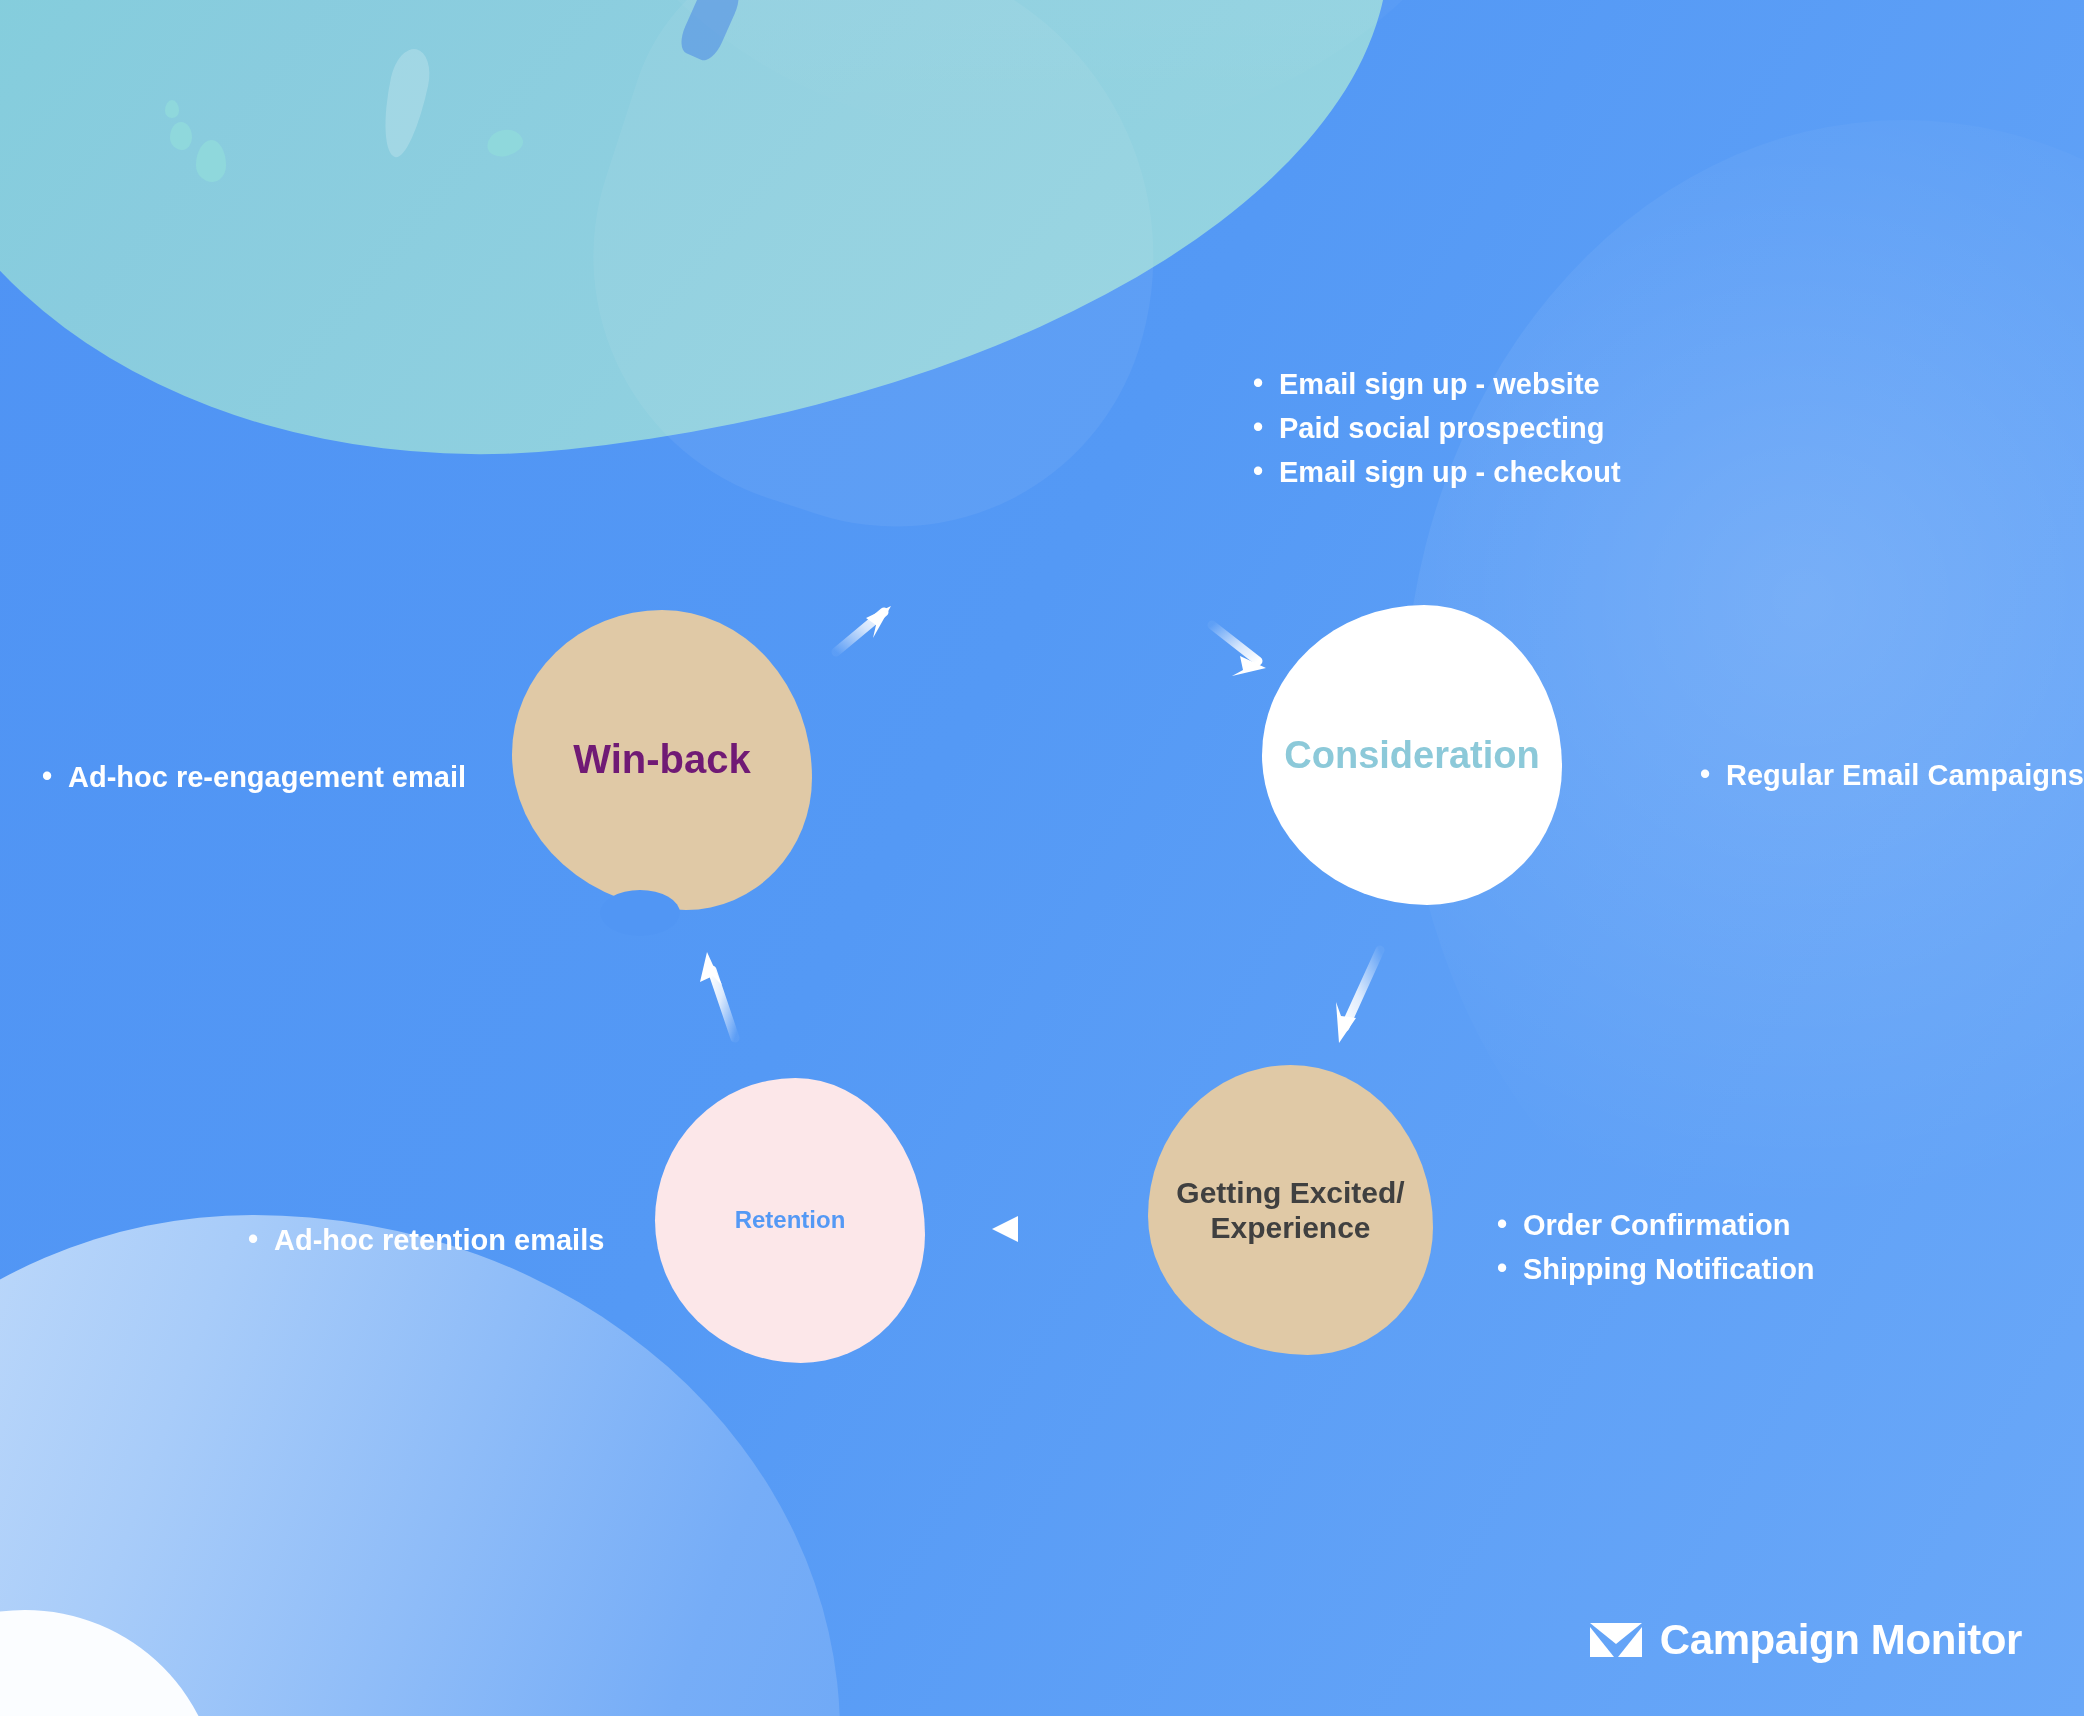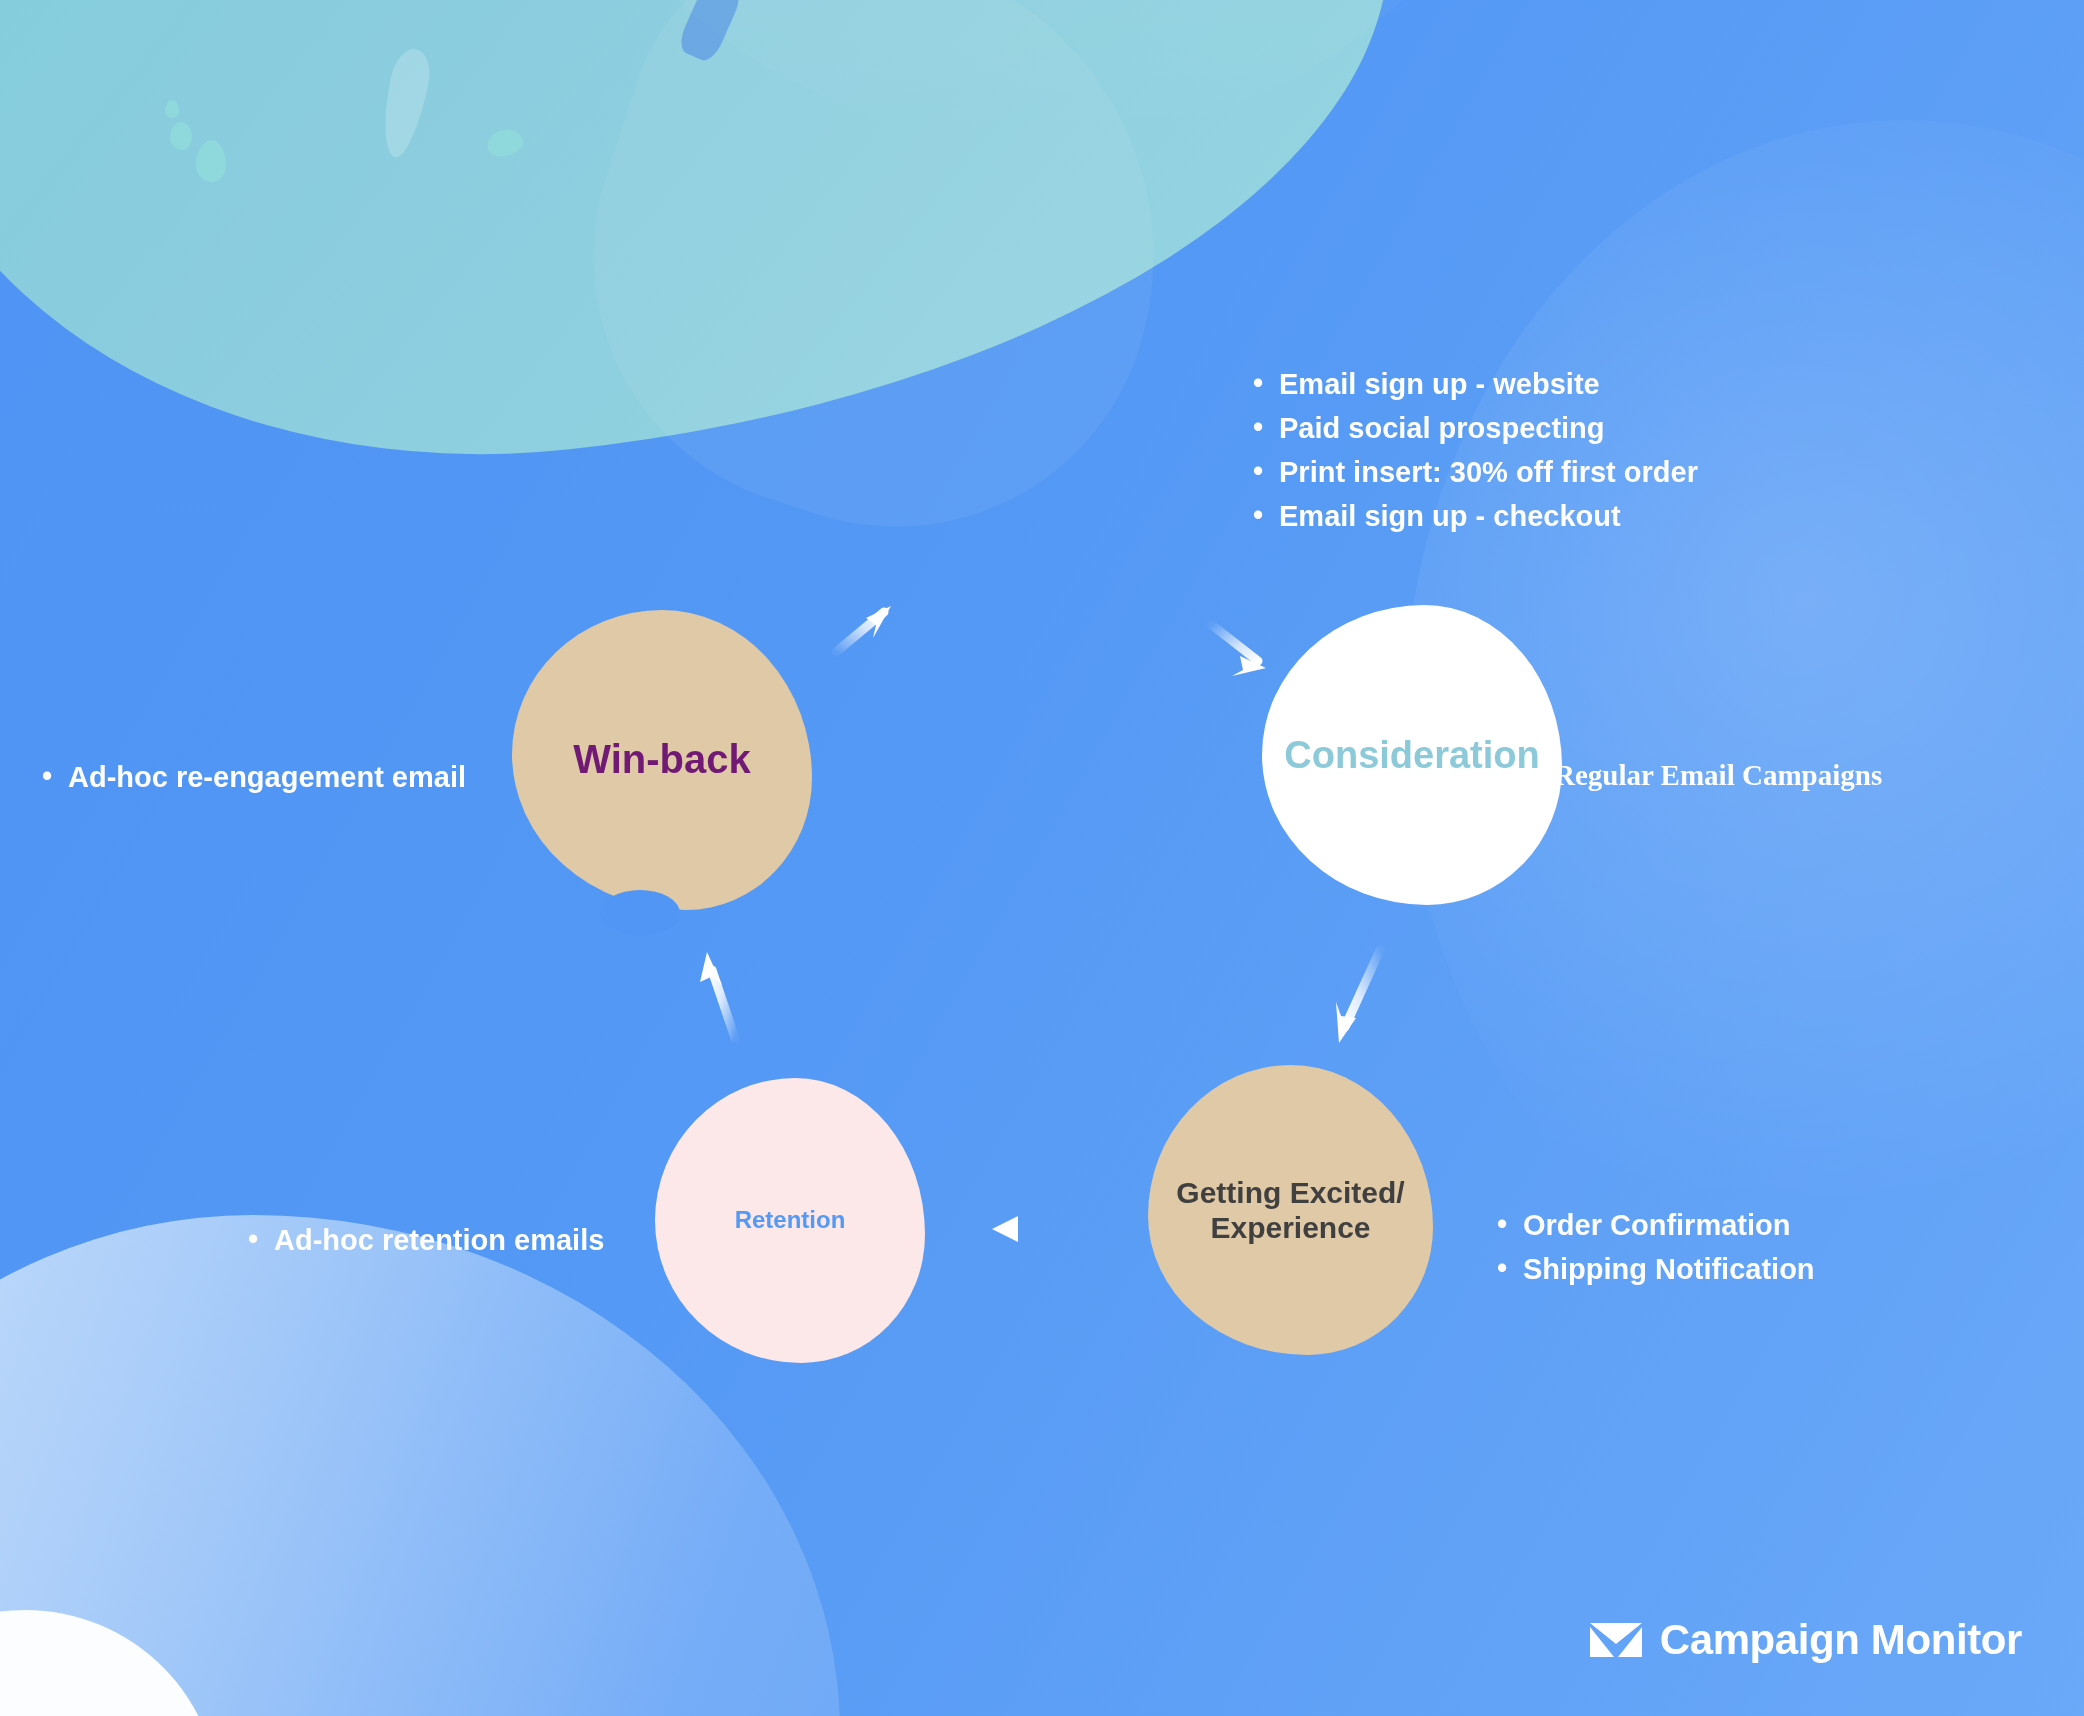--- a/index.html
+++ b/index.html
@@ -154,21 +154,21 @@
     white-space: nowrap;
   }
   .bullets li::before {
     content: "\2022";
     position: absolute;
     left: 0;
     top: -1px;
   }
 
   .bullets-acquisition { left: 1253px; top: 362px; }
-  .bullets-consideration { left: 1528px; top: 753px; font-family: Liberation Serif, serif; }
+  .bullets-consideration { left: 1700px; top: 753px; }
   .bullets-excited { left: 1497px; top: 1203px; }
   .bullets-retention { left: 248px; top: 1218px; }
   .bullets-winback { left: 42px; top: 755px; }
 
   
   .arrow-layer {
     position: absolute;
     left: 0; top: 0;
     width: 2084px; height: 1716px;
     pointer-events: none;
@@ -278,21 +278,20 @@
   </div>
 
   <div class="node node-winback">
     <span class="node-label">Win-back</span>
   </div>
   <div class="winback-notch"></div>
 
   <ul class="bullets bullets-acquisition">
     <li>Email sign up - website</li>
     <li>Paid social prospecting</li>
-    <li>Print insert: 30% off first order</li>
     <li>Email sign up - checkout</li>
   </ul>
 
   <ul class="bullets bullets-consideration">
     <li>Regular Email Campaigns</li>
   </ul>
 
   <ul class="bullets bullets-excited">
     <li>Order Confirmation</li>
     <li>Shipping Notification</li>

